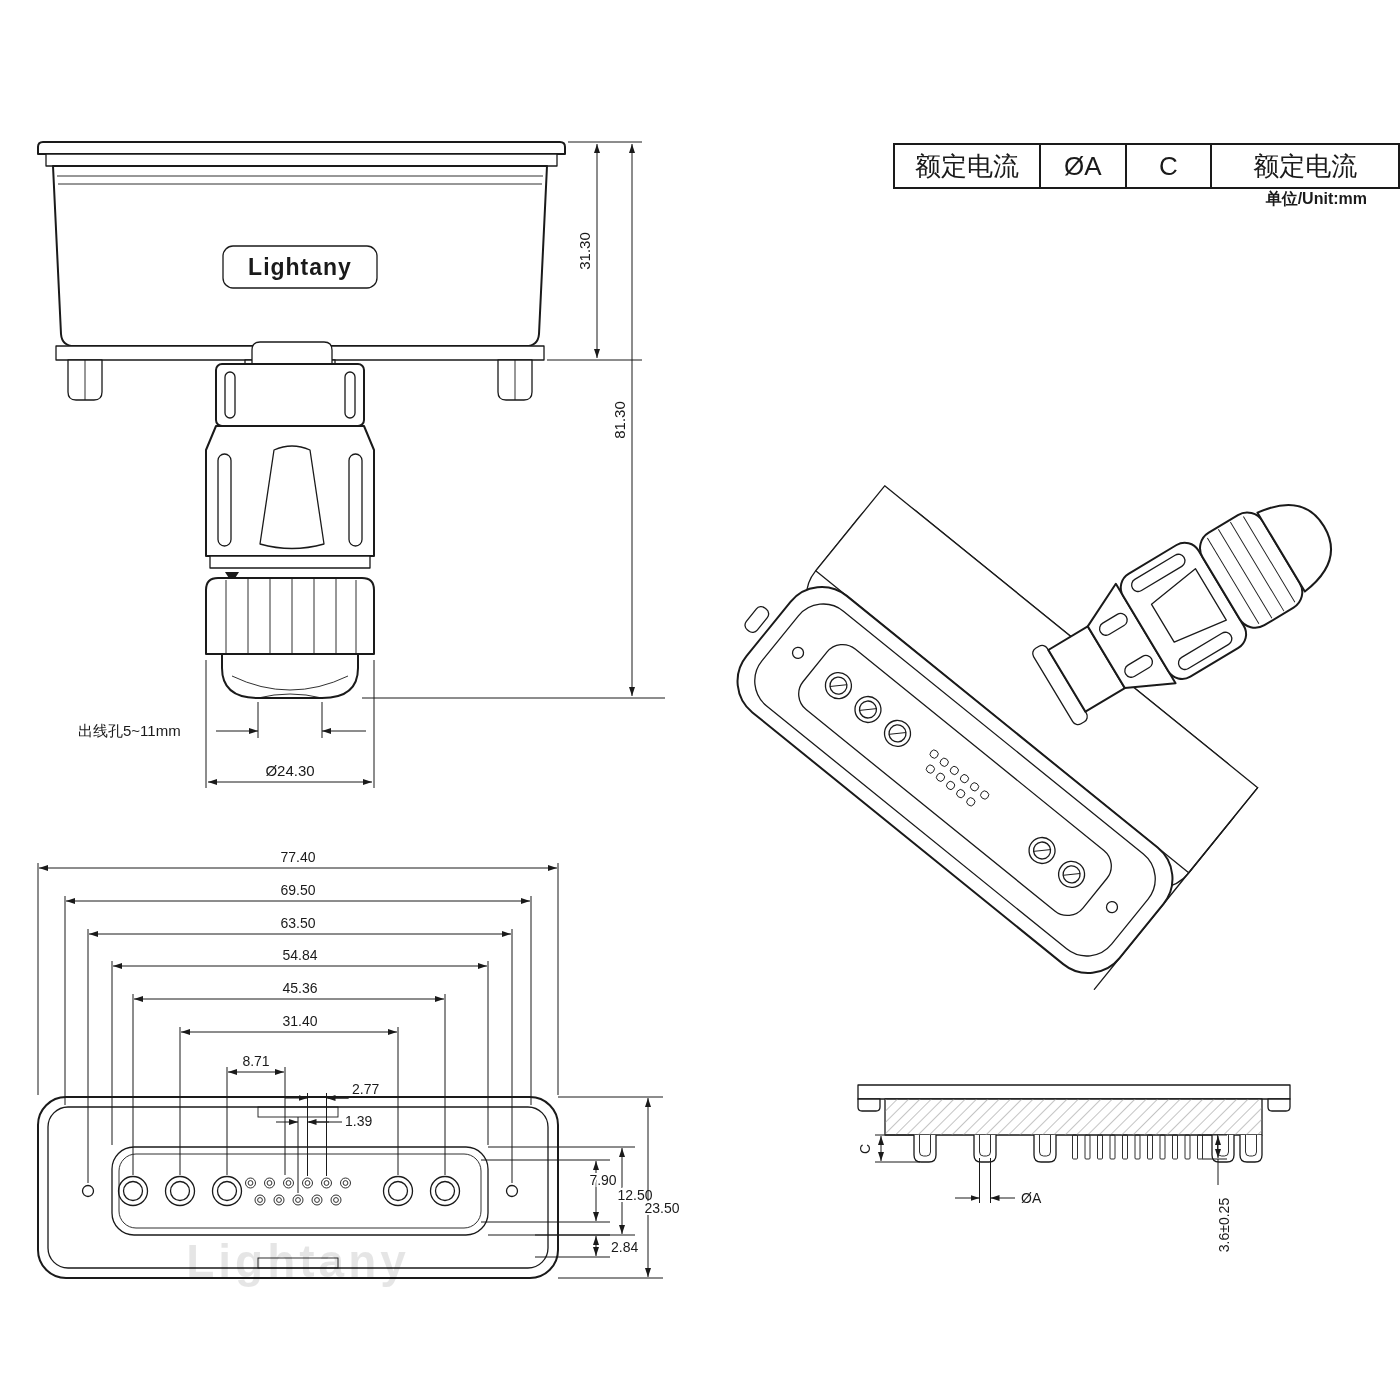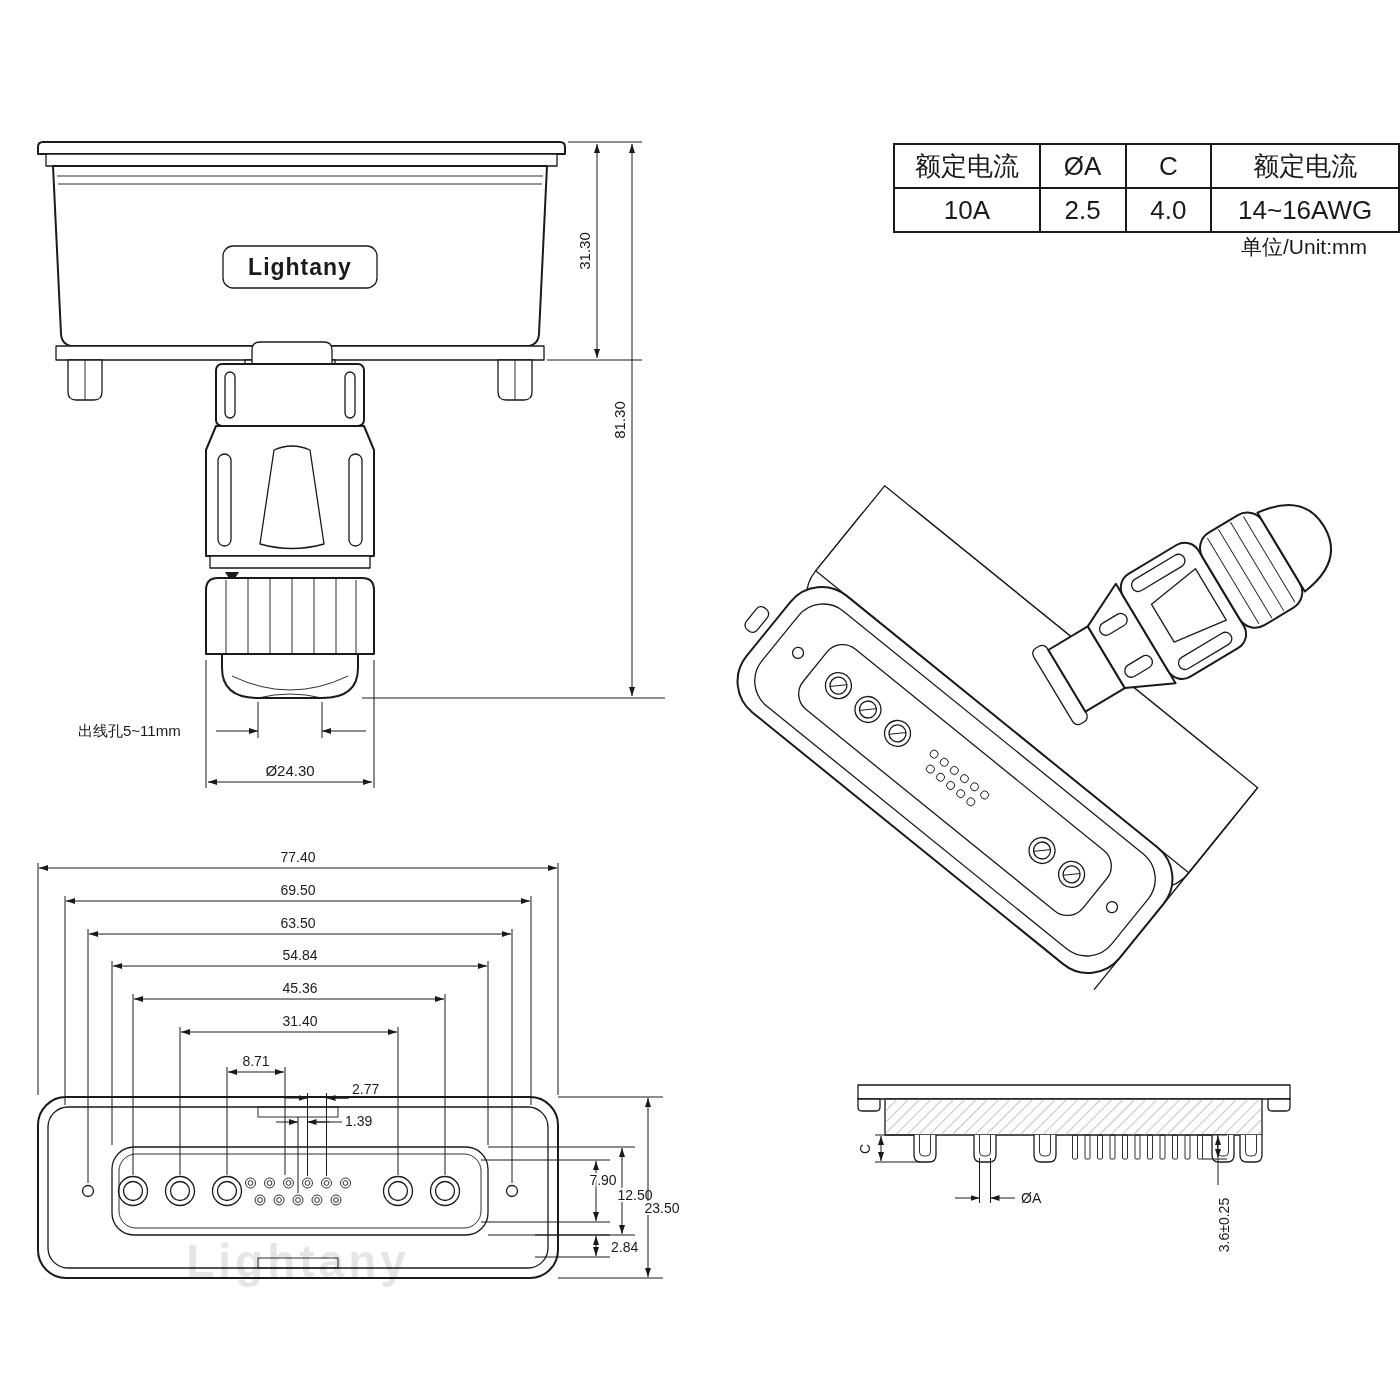--- a/index.html
+++ b/index.html
@@ -15,21 +15,21 @@
   .dtxt{font-size:14px;fill:#1a1a1a;stroke:#fff;stroke-width:4;paint-order:stroke;}
   .dtxt2{font-size:15px;fill:#1a1a1a;stroke:#fff;stroke-width:4;paint-order:stroke;}
   .logo-t{font-size:23px;font-weight:bold;letter-spacing:1px;fill:#1a1a1a;}
   .mark {fill:#1a1a1a;}
   .wm {font-size:46px;font-weight:bold;letter-spacing:4px;fill:rgba(0,0,0,0.10);}
   
   table.spec{border-collapse:collapse;table-layout:fixed;}
   table.spec td{border:2px solid #1a1a1a;text-align:center;vertical-align:middle;
                 height:42px;font-size:26px;padding:0 4px;white-space:nowrap;}
   .c0{width:136px}.c1{width:76px}.c2{width:76px}.c3{width:178px}
-  .unit{font-size:21px;text-align:right;width:474px;}
+  .unit{font-size:16px;text-align:right;width:474px;font-weight:bold;}
 </style>
 </head>
 <body>
 
 <div id="sheet">
 
   <svg class="abs" style="left:20px;top:120px;" width="650" height="700" viewBox="0 0 650 700">
     <defs>
       <marker id="arrow-a" markerWidth="10" markerHeight="10" refX="9" refY="3" orient="auto-start-reverse" markerUnits="userSpaceOnUse">
         <path d="M0,0 L9,3 L0,6 Z" fill="#1a1a1a"></path>
@@ -104,26 +104,20 @@
   </svg>
 
   <div class="abs" style="left:893px;top:143px;">
     <table class="spec">
       <tbody>
           <tr>
         <td class="c0">额定电流</td>
         <td class="c1">ØA</td>
         <td class="c2">C</td>
         <td class="c3">额定电流</td>
-      </tr>
-      <tr>
-        <td>10A</td>
-        <td>2.5</td>
-        <td>4.0</td>
-        <td>14~16AWG</td>
       </tr>
     </tbody>
       </table>
     <div class="unit">单位/Unit:mm</div>
   </div>
 
   <svg class="abs" style="left:720px;top:460px;" width="660" height="580" viewBox="0 0 660 580">
 
     <g transform="translate(304,235) rotate(39)">
       <rect class="ol1" x="-240" y="-75" width="480" height="150" rx="40"></rect>

